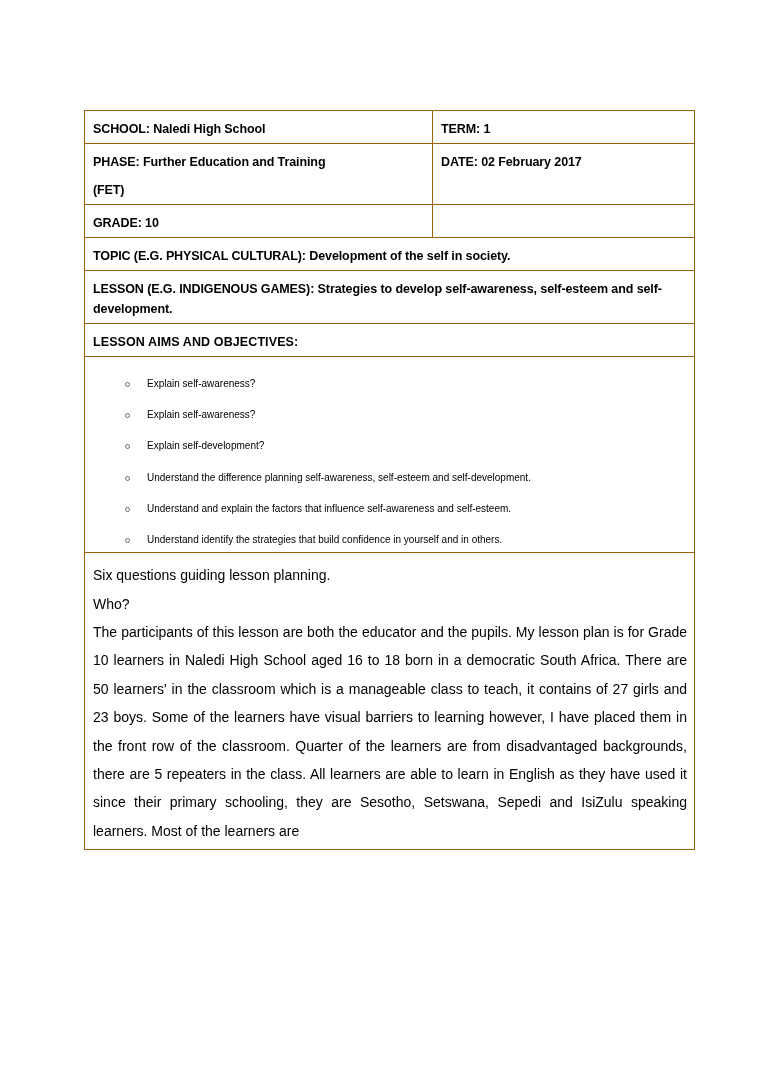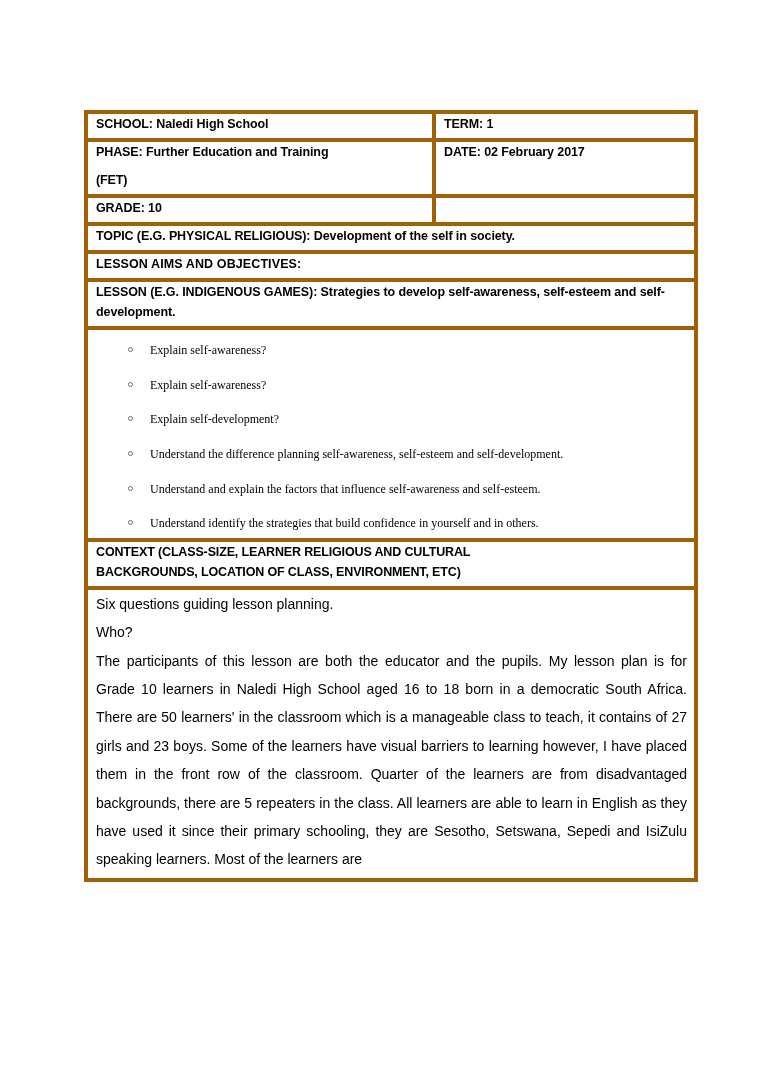--- a/index.html
+++ b/index.html
@@ -26,23 +26,23 @@
   .lesson-table {
     position: absolute;
     left: 84px;
     top: 110px;
     width: 610px;
     border-collapse: collapse;
     table-layout: fixed;
   }
 
   .lesson-table td {
-    border: 4px solid #a16207;
+    border: 1px solid #a16207;
     vertical-align: top;
-    padding: 0 7px 4px 8px;
+    padding: 8px 7px 4px 8px;
     font-size: 12.5px;
     line-height: 1.6;
   }
 
   
   col.c-left  { width: 348px; }
   col.c-right { width: 262px; }
 
   .hdr-cell {
     font-weight: bold;
@@ -88,26 +88,25 @@
 
   .aims-list {
     list-style: none;
     margin: 0;
     padding: 0;
   }
   .aims-list li {
     position: relative;
     padding-left: 54px;
     margin-top: 14px;
-    font-size: 12px;
+    font-size: 10px;
     line-height: 1.72;
     font-weight: normal;
     text-align: justify;
     padding-right: 44px;
-    font-family: Liberation Serif, serif;
   }
   .aims-list li:first-child { margin-top: 10px; }
 
   .bullet-o {
     position: absolute;
     left: 32px;
     top: 7px;
     width: 5px;
     height: 5px;
     border: 1px solid #6a6a6a;
@@ -165,29 +164,29 @@
         </td>
         <td class="hdr-cell phase-cell">DATE: 02 February 2017</td>
       </tr>
 
       <tr>
         <td class="hdr-cell grade-cell">GRADE: 10</td>
         <td class="hdr-cell grade-cell"></td>
       </tr>
 
       <tr>
-        <td class="full-row" colspan="2">TOPIC (E.G. PHYSICAL RELIGIOUS): Development of the self in society.</td>
+        <td class="full-row" colspan="2">TOPIC (E.G. PHYSICAL CULTURAL): Development of the self in society.</td>
+      </tr>
+
+      <tr>
+        <td class="full-row lesson-row" colspan="2">LESSON (E.G. INDIGENOUS GAMES): Strategies to develop self-awareness, self-esteem and self-development.</td>
       </tr>
 
       <tr>
         <td class="aims-head" colspan="2">LESSON AIMS AND OBJECTIVES:</td>
-      </tr>
-
-      <tr>
-        <td class="full-row lesson-row" colspan="2">LESSON (E.G. INDIGENOUS GAMES): Strategies to develop self-awareness, self-esteem and self-development.</td>
       </tr>
 
       <tr>
         <td class="aims-cell" colspan="2">
           <ul class="aims-list">
             <li>
               <span class="bullet-o"></span>
               <span>Explain self-awareness?</span>
             </li>
             <li>
@@ -207,26 +206,20 @@
               <span>Understand and explain the factors that influence self-awareness and self-esteem.</span>
             </li>
             <li>
               <span class="bullet-o"></span>
               <span>Understand identify the strategies that build confidence in yourself and in others.</span>
             </li>
           </ul>
         </td>
       </tr>
 
-      <tr>
-        <td class="context-head-cell" colspan="2">
-          <span>CONTEXT (CLASS-SIZE, LEARNER RELIGIOUS AND CULTURAL</span>
-          <span class="l2">BACKGROUNDS, LOCATION OF CLASS, ENVIRONMENT, ETC)</span>
-        </td>
-      </tr>
 
       <tr>
         <td class="body-cell" colspan="2">
           <p class="short">Six questions guiding lesson planning.</p>
           <p class="short">Who?</p>
           <p class="para">The participants of this lesson are both the educator and the pupils. My lesson plan is for Grade 10 learners in Naledi High School aged 16 to 18 born in a democratic South Africa. There are 50 learners' in the classroom which is a manageable class to teach, it contains of 27 girls and 23 boys. Some of the learners have visual barriers to learning however, I have placed them in the front row of the classroom. Quarter of the learners are from disadvantaged backgrounds, there are 5 repeaters in the class. All learners are able to learn in English as they have used it since their primary schooling, they are Sesotho, Setswana, Sepedi and IsiZulu speaking learners. Most of the learners are</p>
         </td>
       </tr>
 
     </tbody>

